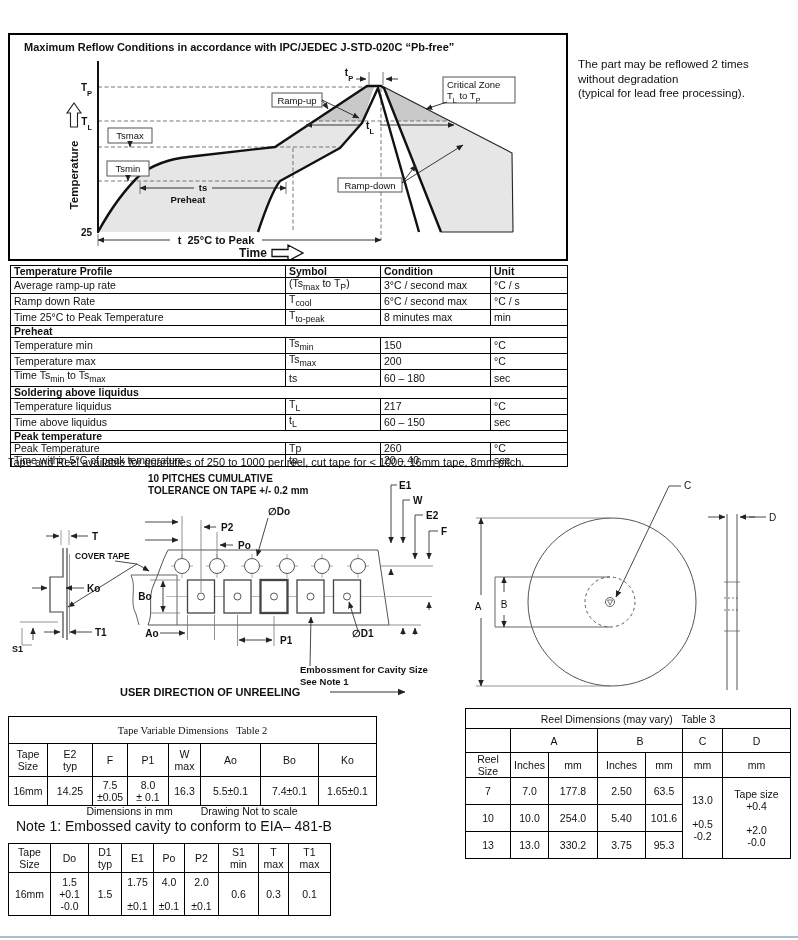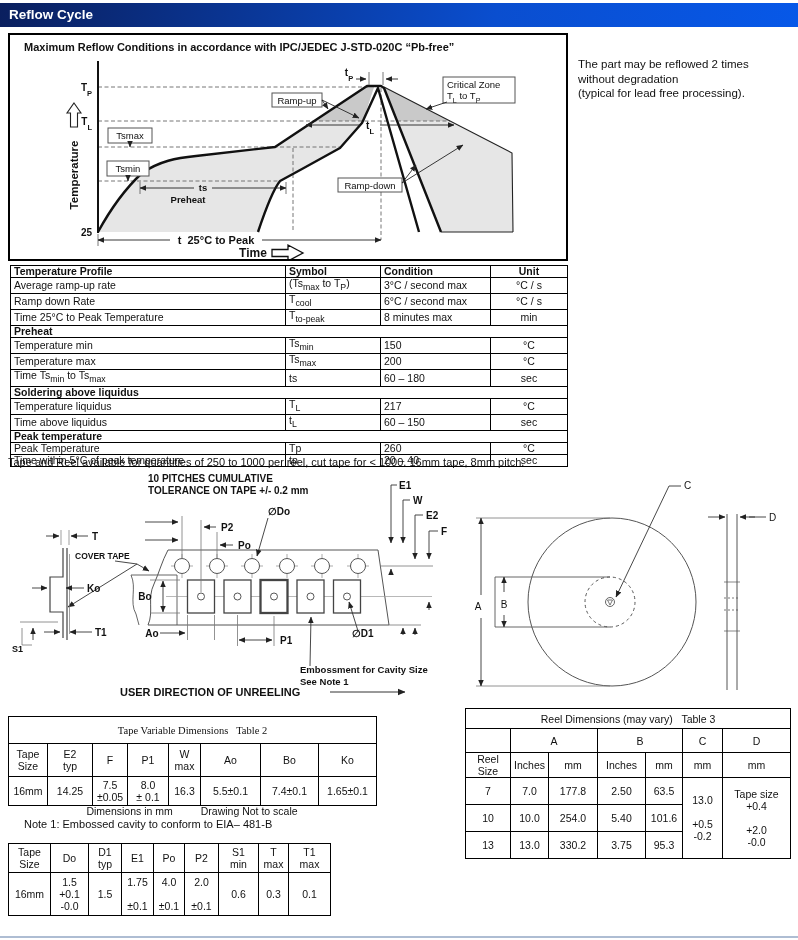--- a/index.html
+++ b/index.html
@@ -10,59 +10,56 @@
        color:#fff;font-weight:bold;font-size:13.5px;padding-left:9px;box-sizing:border-box;}
   .chart-box{position:absolute;left:8px;top:33px;width:556px;height:224px;border:2px solid #000;}
   .side-note{position:absolute;left:578px;top:57px;width:215px;font-size:11.5px;line-height:14.5px;}
   svg text{font-family:"Liberation Sans",sans-serif;fill:#111;}
   table{border-collapse:collapse;table-layout:fixed;position:absolute;background:#fff;}
   td,th{border:1px solid #000;font-size:10.5px;font-weight:normal;padding:0 3px;overflow:hidden;}
   .tt{left:10px;top:265px;width:557px;}
   .tt td{height:10px;line-height:11px;}
   .tt .hd td{font-weight:bold;border-bottom:1.5px solid #000;}
   .tt .sec td{font-weight:bold;border-top:1.7px solid #000;}
-  .tt .cu{text-align:center;}
+  .tt .cu{}
   .dim{text-align:center;}
   .ws{white-space:pre-line;}
   .t2{left:8px;top:716px;width:368px;border:1.5px solid #000;}
   .t2 .ti td{height:26px;text-align:center;font-family:Liberation Serif, serif;}
   .t2 .he td{height:32px;}
   .t2 .da td{height:28px;}
   .t3{left:465px;top:708px;width:325px;border:1.5px solid #000;}
   .t3 .ti td{height:19px;text-align:center;}
   .t3 .g td{height:23px;}
   .t3 .he td{height:24px;}
   .t3 .da td{height:26px;}
   .t1{left:8px;top:843px;width:322px;border:1.5px solid #000;}
   .t1 .ti td{height:18px;text-align:center;}
   .t1 .he td{height:28px;}
   .t1 .da td{height:42px;}
   .intro{position:absolute;left:8px;top:456px;width:780px;font-size:11px;}
   .fig{position:absolute;left:0;top:470px;}
   .dims-note{position:absolute;left:8px;top:805px;width:368px;text-align:center;font-size:10.5px;}
   .dims-note span{margin:0 14px;}
-  .note1{position:absolute;left:24px;top:818px;font-size:11px;}
+  .note1{position:absolute;left:16px;top:818px;font-size:14px;}
   .bottom-rule{position:absolute;left:0;top:936px;width:798px;height:2px;background:#aebdd3;}
 </style>
 </head>
 <body>
 
 <div class="page">
 
   <svg width="0" height="0" style="position:absolute">
     <defs>
       <marker id="arr" viewBox="0 0 8 8" refX="7.5" refY="4" markerWidth="7.5" markerHeight="7.5" orient="auto-start-reverse">
         <path d="M0,0.6 L8,4 L0,7.4 Z" fill="#222"></path>
       </marker>
     </defs>
   </svg>
 
-  <div class="bar" style="top:3px">
-    <span>Reflow Cycle</span>
-  </div>
 
   <div class="chart-box">
     <svg width="556" height="224" viewBox="0 0 556 224">
 
       <path d="M88,197 C100,175 116,153 132,138 C150,126 166,123 186,121 L265,112 L357,51 L364,52 L352,88 L330,113 L292,134 L270,146 C262,156 255,176 248,197 Z" fill="#e6e6e6"></path>
       <path d="M374,53 L502,118 L503,197 L431,197 Z" fill="#e6e6e6"></path>
       <path d="M305,86 L357,51 L364,52 L353,86 Z" fill="#c9c9c9"></path>
       <path d="M374,52 L440,86 L387,86 Z" fill="#c9c9c9"></path>
 
       <g stroke="#666" stroke-width="0.9" stroke-dasharray="4 2.5" fill="none">

